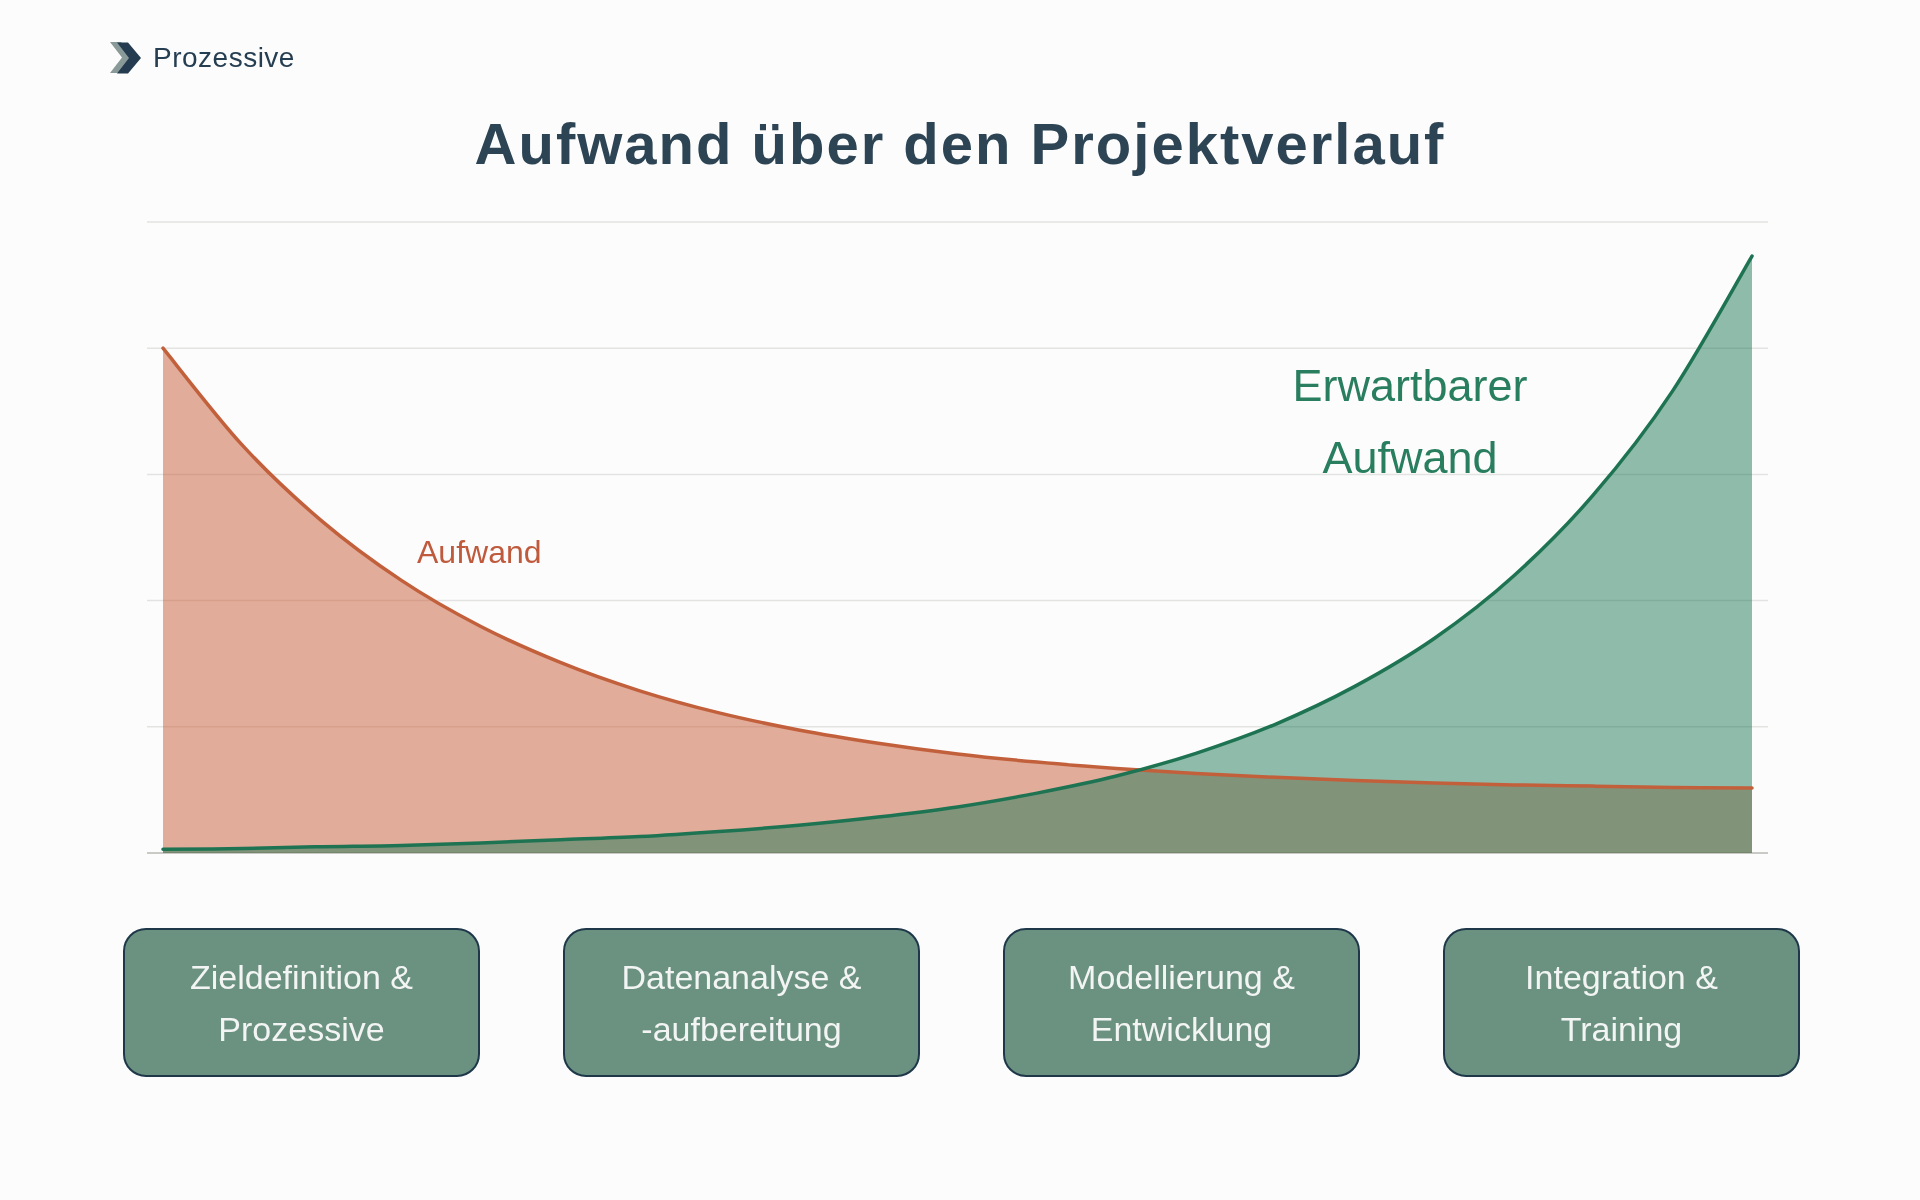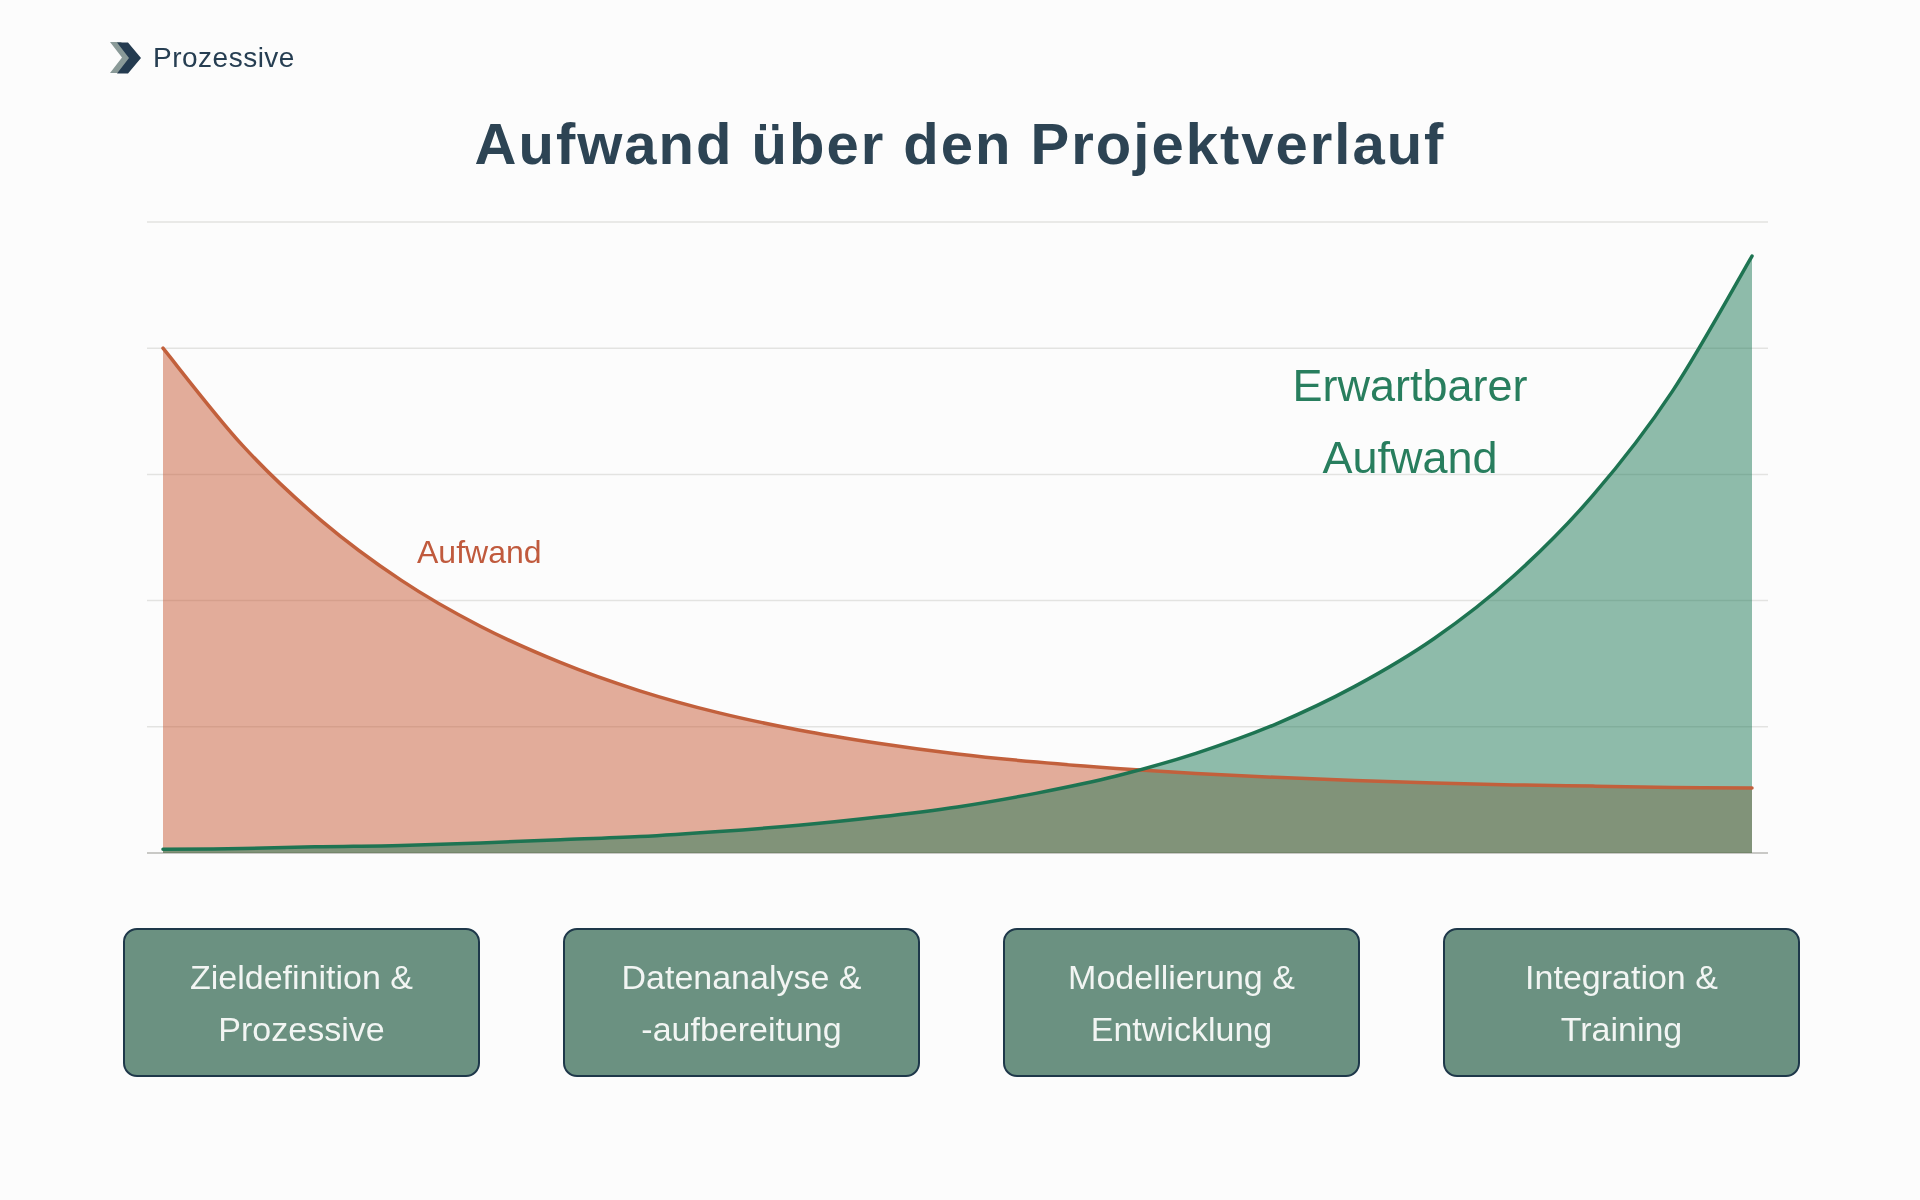--- a/index.html
+++ b/index.html
@@ -37,21 +37,21 @@
   }
   .phases-row {
     position: absolute; left: 123px; top: 928px;
     width: 1677px; height: 149px;
     display: flex; gap: 83px;
   }
   .phase-box {
     width: 357px; height: 149px;
     background: #6b9181;
     border: 2px solid #1e384a;
-    border-radius: 14px;
+    border-radius: 23px;
     display: flex; flex-direction: column;
     align-items: center; justify-content: center;
     color: #f2f5f3;
     font-size: 34px; line-height: 52px;
     text-align: center;
   }
 </style>
 </head>
 <body>
 

